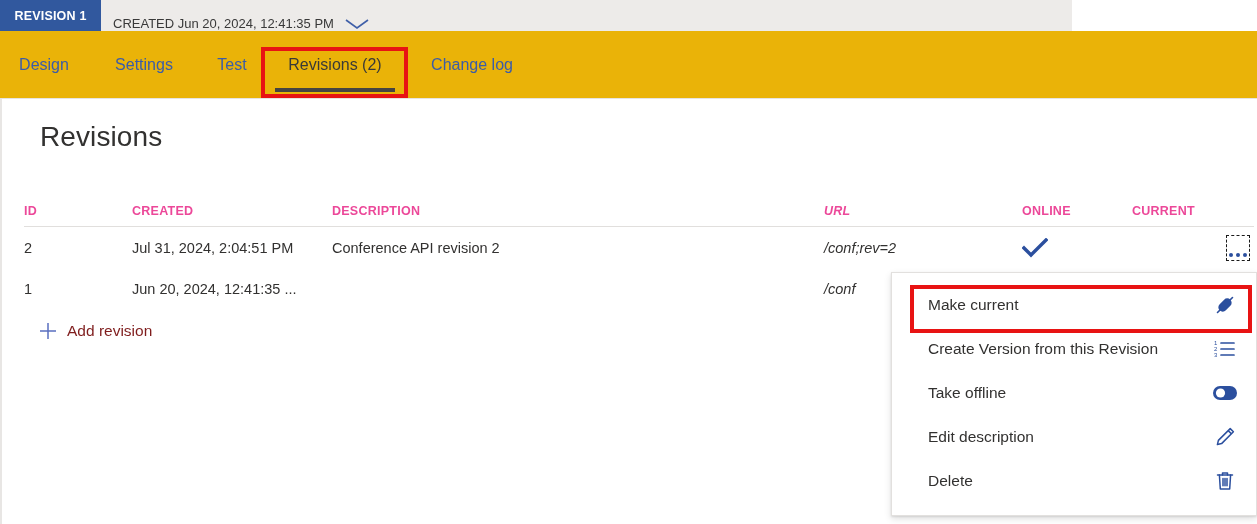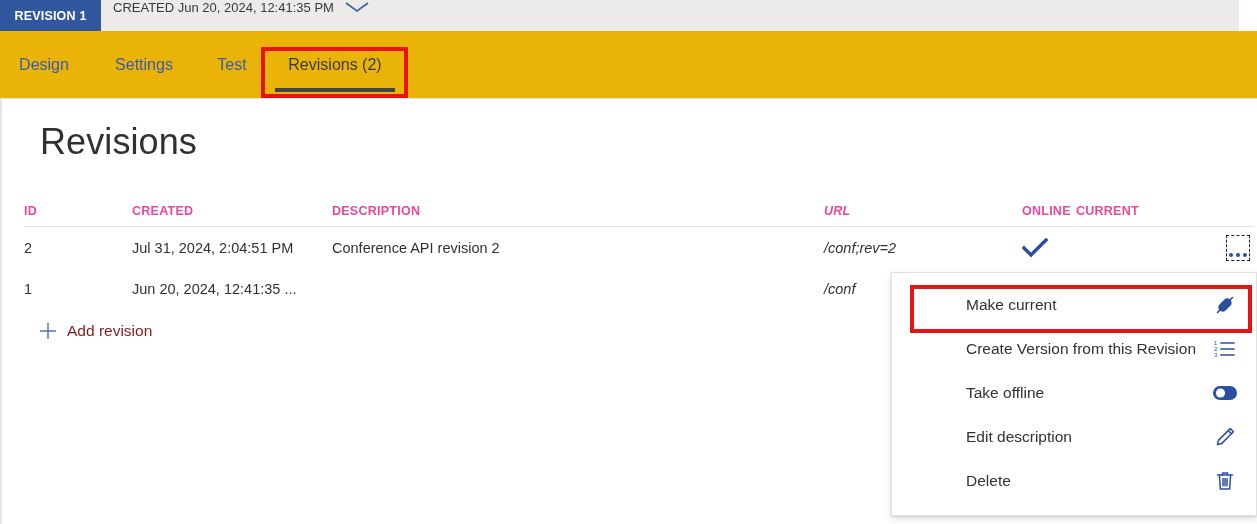--- a/index.html
+++ b/index.html
@@ -13,24 +13,24 @@
     font-family: "Liberation Sans", sans-serif;
     overflow: hidden;
     position: relative;
     color: #323130;
   }
 
   
   .rev-bar {
     position: absolute;
     left: 0; top: 0;
-    width: 1239px; height: 31px;
+    width: 1072px; height: 31px;
     background: #edebe9;
     display: flex;
-    align-items: flex-start;
+    align-items: flex-end;
   }
   .rev-badge {
     width: 101px;
     height: 31px;
     background: #31589e;
     color: #ffffff;
     font-size: 12.5px;
     font-weight: bold;
     letter-spacing: 0.2px;
     display: flex;
@@ -100,21 +100,21 @@
     left: 0; top: 99px;
     width: 1257px;
     height: 425px;
     background: #ffffff;
     border-left: 2px solid #e8e6e4;
     box-sizing: border-box;
   }
   .page-title {
     position: absolute;
     left: 38px; top: 22px;
-    font-size: 36px;
+    font-size: 28px;
     font-weight: 400;
     color: #323130;
     letter-spacing: .1px;
   }
 
   
   .tbl {
     position: absolute;
     left: 22px; top: 96px;
     width: 1230px;
@@ -141,21 +141,21 @@
     font-size: 12.5px;
     font-weight: bold;
     letter-spacing: .25px;
     color: #ec4899;
   }
   .c-id      { left: 0px;   width: 100px; }
   .c-created { left: 108px; width: 190px; }
   .c-desc    { left: 308px; width: 480px; }
   .c-url     { left: 800px; width: 190px; font-style: italic; }
   .c-online  { left: 998px; width: 100px; }
-  .c-current { left: 1052px;width: 100px; }
+  .c-current { left: 1108px;width: 100px; }
   .c-more    { left: 1198px;width: 32px; justify-content: center; }
 
   .check-icon { color: #2b4f9e; display: inline-flex; }
 
   .more-btn {
     width: 24px; height: 26px;
     border: 1.6px dashed #1a1a1a;
     display: flex;
     align-items: flex-end;
     justify-content: center;
@@ -207,21 +207,21 @@
     height: 44px;
     display: flex;
     align-items: center;
     padding: 0 18px 0 36px;
     box-sizing: border-box;
     cursor: pointer;
     font-size: 15.5px;
     color: #323130;
     justify-content: space-between;
   }
-  .ctx-item .label { white-space: nowrap; margin-left: 38px; }
+  .ctx-item .label { white-space: nowrap; }
   .ctx-item .ico {
     display: inline-flex;
     align-items: center;
     justify-content: center;
     width: 26px;
     color: #2b4f9e;
     flex: 0 0 auto;
   }
 </style>
 </head>
@@ -246,20 +246,24 @@
     <span>Settings</span>
 
   </div>
   <div class="tab" style="left:206px;width:52px;">
     <span>Test</span>
 
   </div>
   <div class="tab active" style="left:267px;width:136px;">
     <span>Revisions (2)</span>
     <span class="tab-underline"></span>
+  </div>
+  <div class="tab" style="left:417px;width:110px;">
+    <span>Change log</span>
+
   </div>
 </div>
 
 <div class="annot" style="left:261px; top:47px; width:147px; height:51px;"></div>
 
 <div class="content">
 
   <div class="page-title">Revisions</div>
 
   <div class="tbl">

